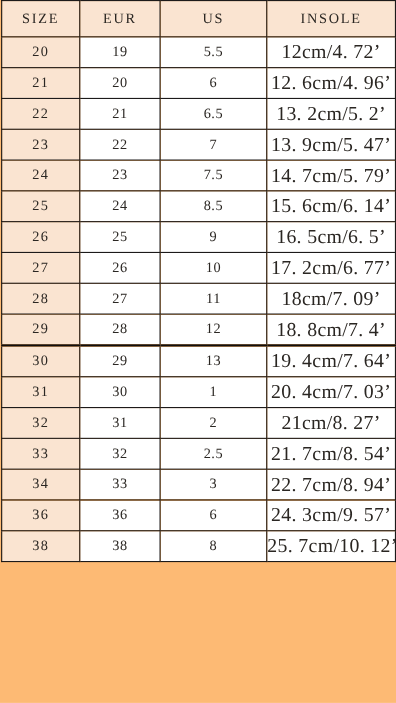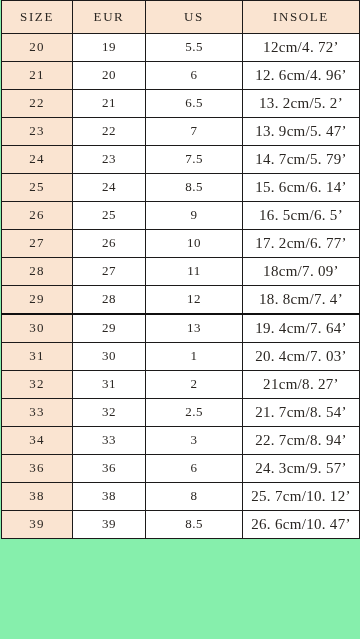--- a/index.html
+++ b/index.html
@@ -11,21 +11,21 @@
   body {
     width: 360px;
     height: 639px;
     overflow: hidden;
     font-family: "Liberation Serif", "DejaVu Serif", serif;
   }
 
   .chart-wrap {
     width: 360px;
     height: 639px;
-    background: #86efac;
+    background: #fdba74;
     box-sizing: border-box;
     font-family: Liberation Serif, serif;
   }
 
   table.size-table {
     border-collapse: collapse;
     table-layout: fixed;
     width: 358px;
     margin: 0 1px;
   }
@@ -61,21 +61,21 @@
     font-size: 13px;
     letter-spacing: 0.5px;
   }
 
   table.size-table tbody td.size-cell {
     background: #fae4d1;
     letter-spacing: 1.2px;
   }
 
   table.size-table tbody td.insole-cell {
-    font-size: 15px;
+    font-size: 18px;
     letter-spacing: 0.3px;
     margin-top: 35px;
   }
 
   
   table.size-table tbody tr.group-start > td {
     border-top: 2px solid #100f0f;
   }
 </style>
 </head>
@@ -193,21 +193,15 @@
           <td class="eur-cell">36</td>
           <td class="us-cell">6</td>
           <td class="insole-cell">24. 3cm/9. 57’</td>
         </tr>
         <tr>
           <td class="size-cell">38</td>
           <td class="eur-cell">38</td>
           <td class="us-cell">8</td>
           <td class="insole-cell">25. 7cm/10. 12’</td>
         </tr>
-        <tr>
-          <td class="size-cell">39</td>
-          <td class="eur-cell">39</td>
-          <td class="us-cell">8.5</td>
-          <td class="insole-cell">26. 6cm/10. 47’</td>
-        </tr>
       </tbody>
   </table>
 </div>
 
 </body></html>

